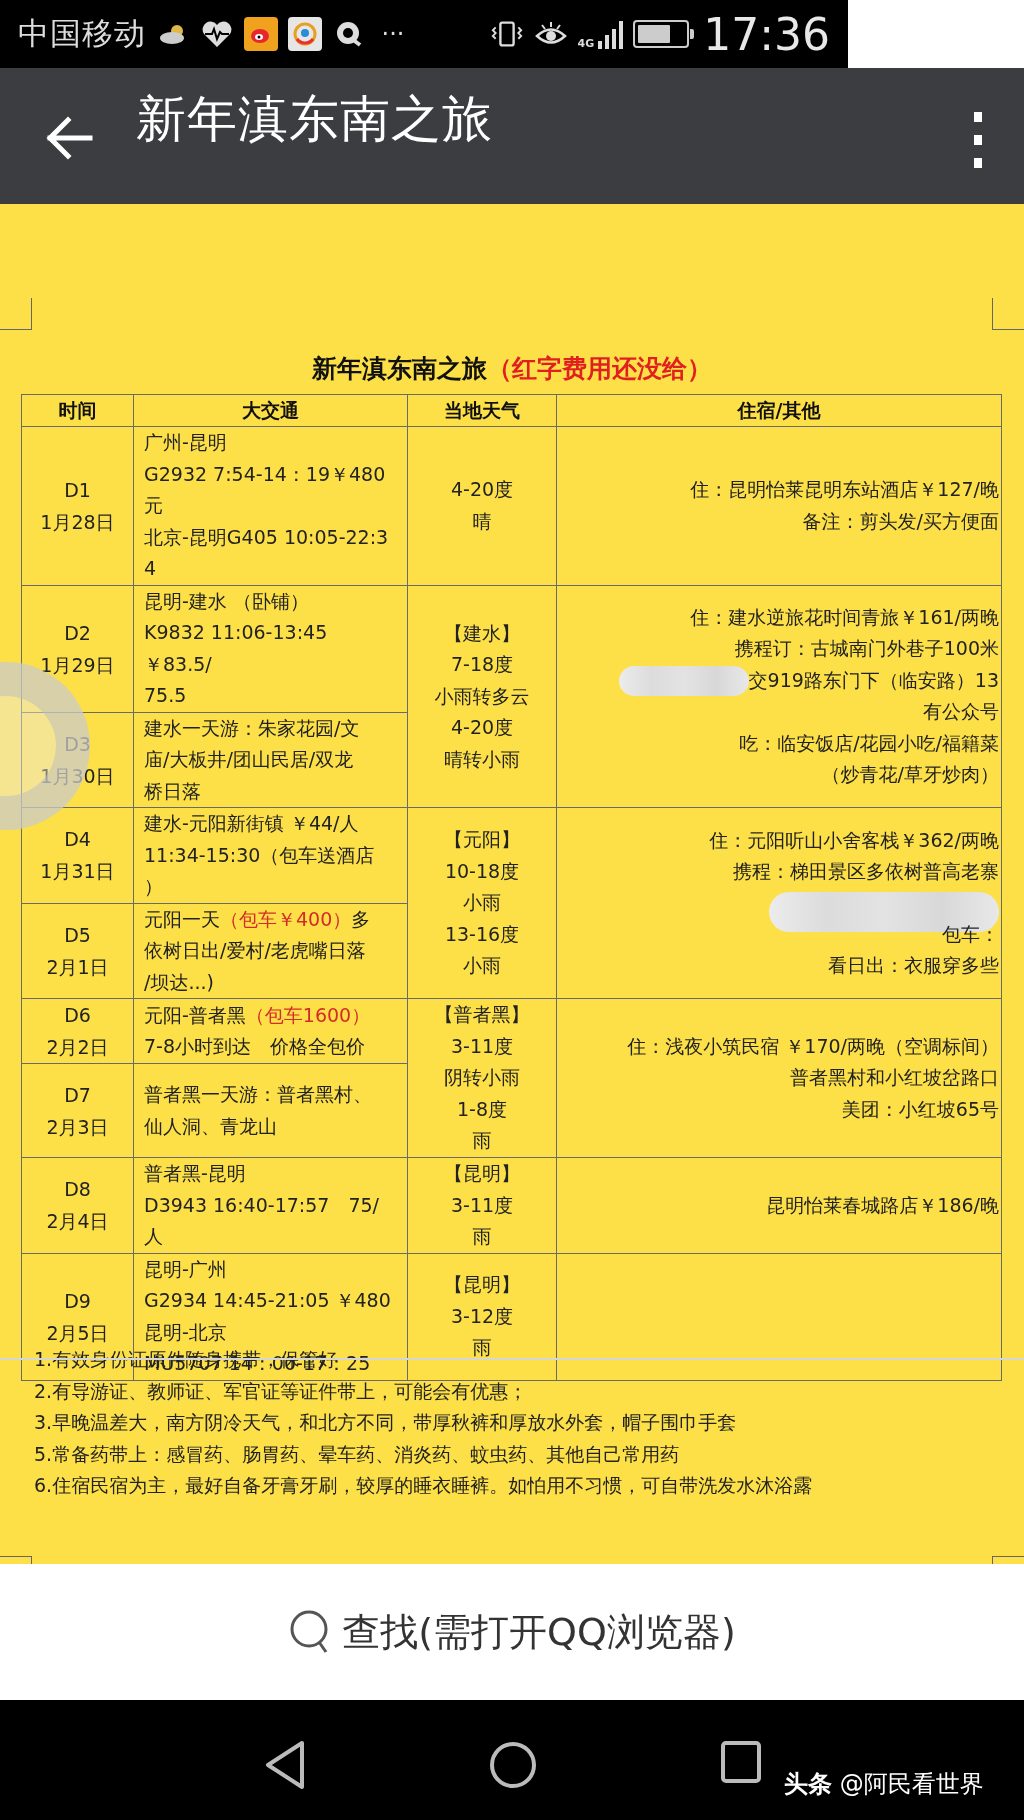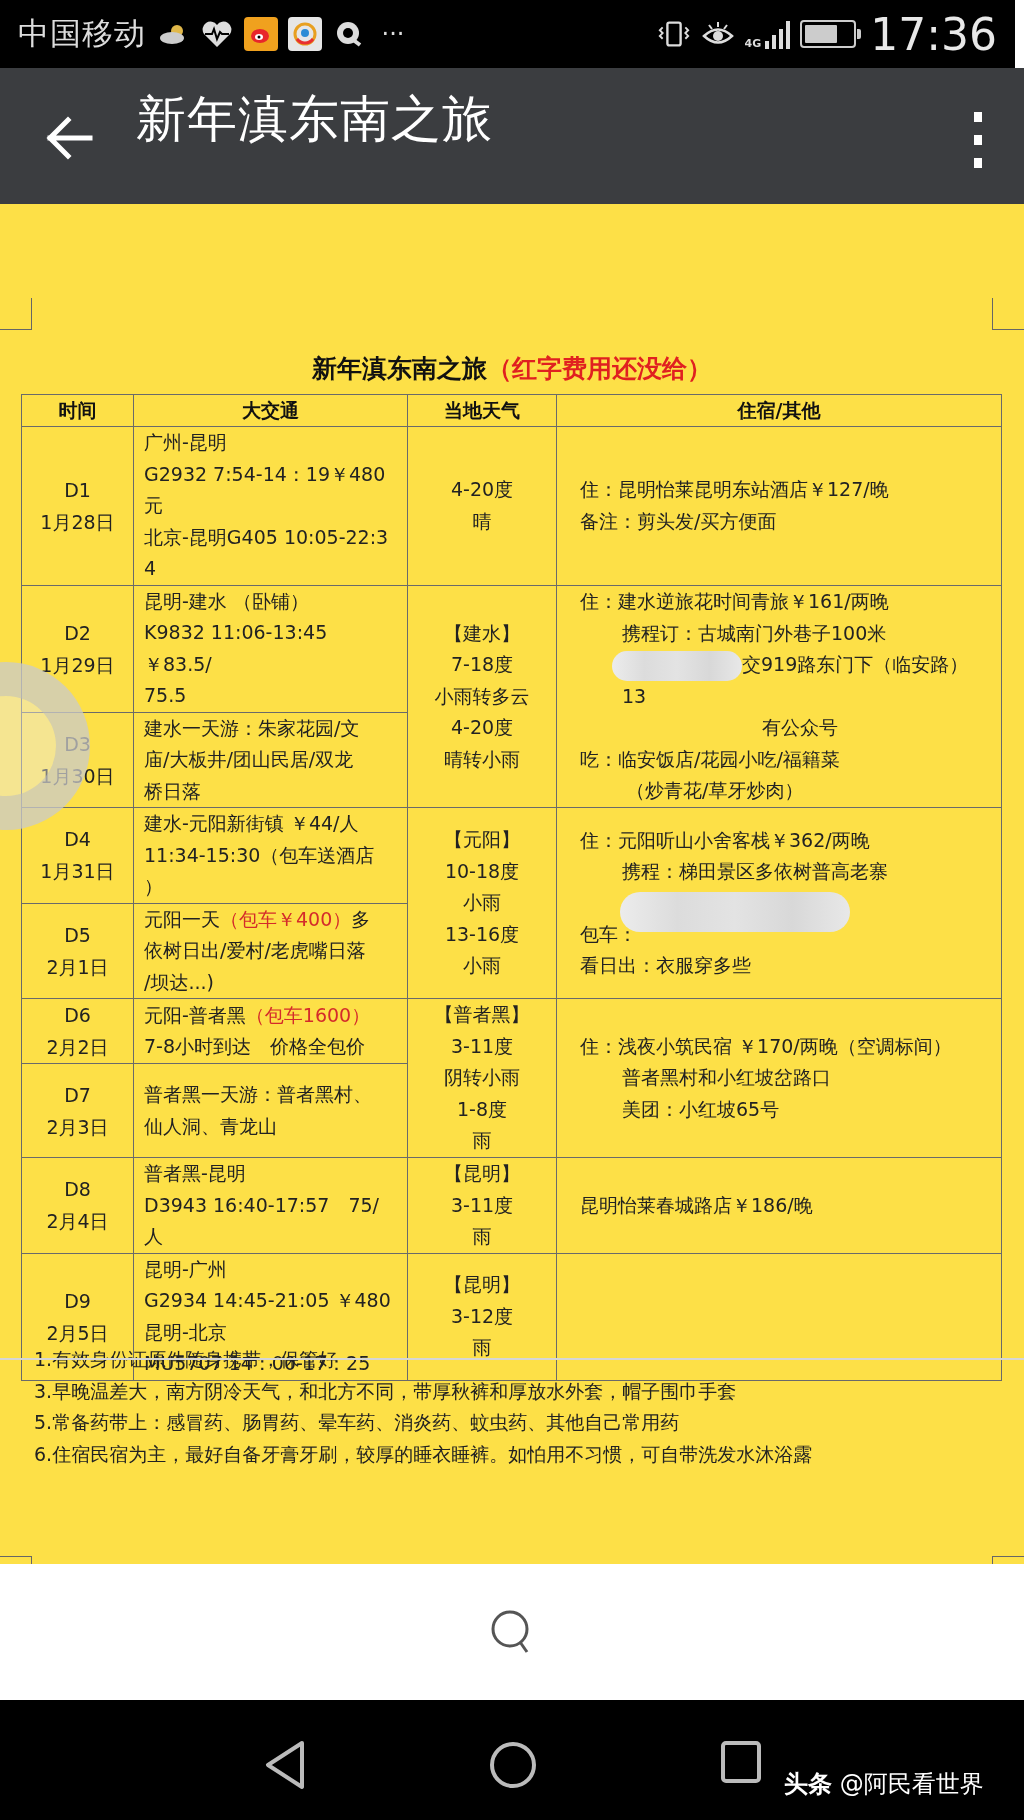--- a/index.html
+++ b/index.html
@@ -1,20 +1,20 @@
 <!DOCTYPE html>
 <html><head>
 <meta charset="utf-8">
 <style>
   * { box-sizing: border-box; margin: 0; padding: 0; }
   html, body { width: 1024px; height: 1820px; overflow: hidden; background: #fff; }
   body { position: relative; font-family: "DejaVu Sans", "Liberation Sans", sans-serif; color: #222; }
 
   
-  .statusbar { position: absolute; left: 0; top: 0; width: 1015px; height: 68px; background: #000; color: #e4e4e4; display: flex; align-items: center; justify-content: space-between; padding: 0 18px; }
+  .statusbar { position: absolute; left: 0; top: 0; width: 848px; height: 68px; background: #000; color: #e4e4e4; display: flex; align-items: center; justify-content: space-between; padding: 0 18px; }
   .sb-left, .sb-right { display: flex; align-items: center; gap: 10px; }
   .carrier { font-size: 31px; color: #ddd; letter-spacing: 1px; }
   .sb-icon { display: inline-flex; align-items: center; justify-content: center; width: 34px; height: 34px; font-size: 24px; color: #ddd; }
   .app-badge { width: 34px; height: 34px; border-radius: 4px; display: inline-flex; align-items: center; justify-content: center; font-size: 16px; font-weight: bold; }
   .weibo { background: #f0a11e; color: #d22; }
   .tencent { background: #e6e6e6; color: #2a8bd6; }
   .battery { width: 56px; height: 28px; border: 2px solid #ccc; border-radius: 4px; position: relative; padding: 3px; }
   .battery .fill { width: 70%; height: 100%; background: #ccc; border-radius: 1px; }
   .battery::after { content: ""; position: absolute; right: -7px; top: 7px; width: 4px; height: 10px; background: #ccc; border-radius: 0 2px 2px 0; }
   .signal { display: flex; align-items: flex-end; gap: 3px; height: 30px; }
@@ -42,21 +42,21 @@
 
   table.plan { position: absolute; left: 21px; top: 190px; width: 981px; border-collapse: collapse; table-layout: fixed; font-size: 19px; }
   table.plan th, table.plan td { border: 1.5px solid #6a6a6a; vertical-align: middle; }
   table.plan th { height: 32px; font-weight: bold; font-size: 19px; text-align: center; color: #111; }
   .col-time { width: 112px; }
   .col-trans { width: 274px; }
   .col-weather { width: 149px; }
   td.time { text-align: center; line-height: 32px; color: #222; }
   td.trans { padding: 0 10px; line-height: 31.5px; color: #222; }
   td.weather { text-align: center; line-height: 31.5px; color: #222; }
-  td.lodge { padding: 0 23px; line-height: 31.5px; color: #222; }
+  td.lodge { padding: 0 2px; line-height: 31.5px; color: #222; text-align: right; }
   .red-txt { color: #d42b2b; }
   .indent { padding-left: 42px; }
   .blur { display: inline-block; background: linear-gradient(90deg,#ececec,#dcdcdc,#e3e3e3,#d8d8d8,#e8e8e8); border-radius: 20px; height: 30px; vertical-align: middle; }
 
   .notes { position: absolute; left: 34px; top: 1140px; font-size: 19px; color: #222; line-height: 31.5px; }
 
   .page-line { position: absolute; left: 0; top: 1358px; width: 1024px; height: 2px; background: #d6d6d6; }
 
   
   .findbar { position: absolute; left: 0; top: 1564px; width: 1024px; height: 136px; background: #fff; display: flex; align-items: center; justify-content: center; }
@@ -350,38 +350,40 @@
         <div>3-12度</div>
         <div>雨</div>
       </td>
       <td class="lodge"></td>
     </tr>
   </tbody>
     </table>
 
   <div class="notes">
     <div>1.有效身份证原件随身携带，保管好</div>
+    <div>2.有导游证、教师证、军官证等证件带上，可能会有优惠；</div>
     <div>3.早晚温差大，南方阴冷天气，和北方不同，带厚秋裤和厚放水外套，帽子围巾手套</div>
     <div>5.常备药带上：感冒药、肠胃药、晕车药、消炎药、蚊虫药、其他自己常用药</div>
     <div>6.住宿民宿为主，最好自备牙膏牙刷，较厚的睡衣睡裤。如怕用不习惯，可自带洗发水沐浴露</div>
   </div>
 
   <div class="corner c-bl"></div>
   <div class="corner c-br"></div>
 </div>
 <div class="page-line"></div>
 
 <div class="float-ball"></div>
 
 <div class="findbar">
   <div class="find-btn">
     <svg class="find-icon" viewBox="0 0 46 48">
         <circle cx="21" cy="21" r="17" fill="none" stroke="#555" stroke-width="3"></circle>
         <path d="M31 34 L38 44" stroke="#555" stroke-width="3"></path>
       </svg>
+    <span>查找(需打开QQ浏览器)</span>
   </div>
 </div>
 
 <div class="navbar">
   <svg class="nav-back" viewBox="0 0 48 50">
       <path d="M40 3 L6 25 L40 47 Z" fill="none" stroke="#bbb" stroke-width="4" stroke-linejoin="round"></path>
     </svg>
   <svg class="nav-home" viewBox="0 0 50 50">
       <circle cx="25" cy="25" r="21" fill="none" stroke="#bbb" stroke-width="4"></circle>
     </svg>

